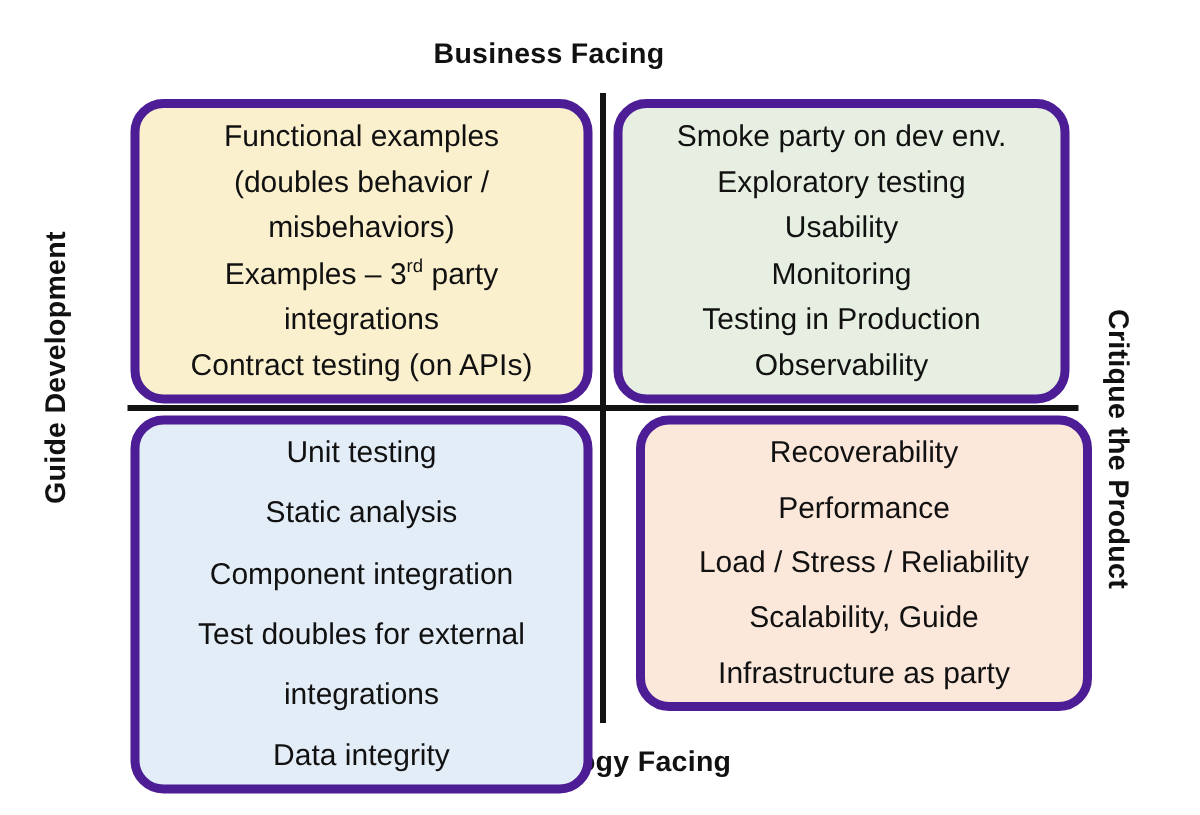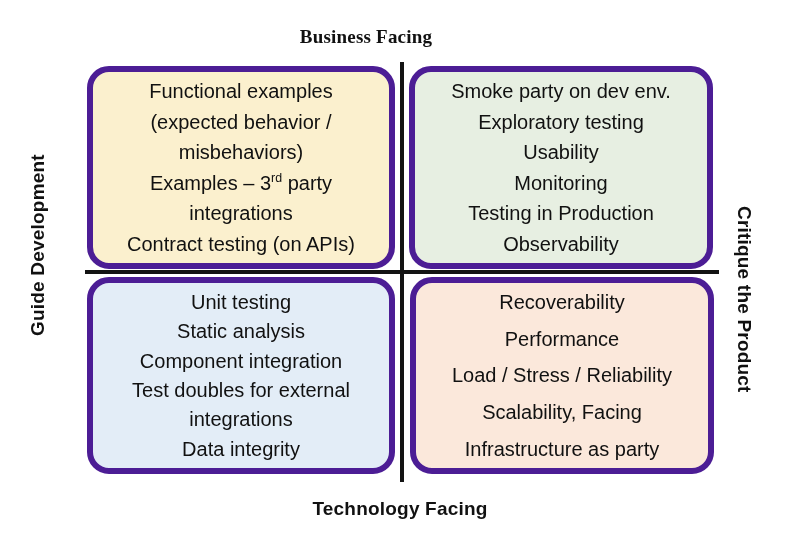--- a/index.html
+++ b/index.html
@@ -28,21 +28,20 @@
     font-size: 19px;
     letter-spacing: 0.2px;
     color: #111111;
     white-space: nowrap;
   }
   #label-top {
     top: 26px;
     left: 0;
     width: 732px;
     text-align: center;
-    font-family: Liberation Serif, serif;
   }
   #label-bottom {
     top: 498px;
     left: 0;
     width: 800px;
     text-align: center;
   }
   #label-left {
     top: 271px;
     left: -38px;
@@ -115,25 +114,25 @@
     left: 409px;
     top: 66px;
     width: 304px;
     height: 203px;
     background: #e7efe2;
   }
   #quadrant-bottom-left {
     left: 87px;
     top: 277px;
     width: 308px;
-    height: 197px;
+    height: 252px;
     background: #e3edf7;
   }
   #quadrant-bottom-right {
-    left: 410px;
+    left: 424px;
     top: 277px;
     width: 304px;
     height: 197px;
     background: #fbe8db;
   }
 </style>
 </head>
 <body>
 
 <div id="diagram">
@@ -145,21 +144,21 @@
   <div class="axis-label" id="label-left">Guide Development</div>
 
   <div class="axis-label" id="label-right">Critique the Product</div>
 
   <div class="axis-line" id="axis-horizontal"></div>
 
   <div class="axis-line" id="axis-vertical"></div>
 
   <div class="quadrant" id="quadrant-top-left">
       <div class="line">Functional examples</div>
-      <div class="line">(expected behavior /</div>
+      <div class="line">(doubles behavior /</div>
       <div class="line">misbehaviors)</div>
       <div class="line">Examples – 3<sup>rd</sup> party</div>
       <div class="line">integrations</div>
       <div class="line">Contract testing (on APIs)</div>
     </div>
 
   <div class="quadrant" id="quadrant-top-right">
       <div class="line">Smoke party on dev env.</div>
       <div class="line">Exploratory testing</div>
       <div class="line">Usability</div>
@@ -174,17 +173,17 @@
       <div class="line">Component integration</div>
       <div class="line">Test doubles for external</div>
       <div class="line">integrations</div>
       <div class="line">Data integrity</div>
     </div>
 
   <div class="quadrant" id="quadrant-bottom-right">
       <div class="line">Recoverability</div>
       <div class="line">Performance</div>
       <div class="line">Load / Stress / Reliability</div>
-      <div class="line">Scalability, Facing</div>
+      <div class="line">Scalability, Guide</div>
       <div class="line">Infrastructure as party</div>
     </div>
 
 </div>
 
 </body></html>

